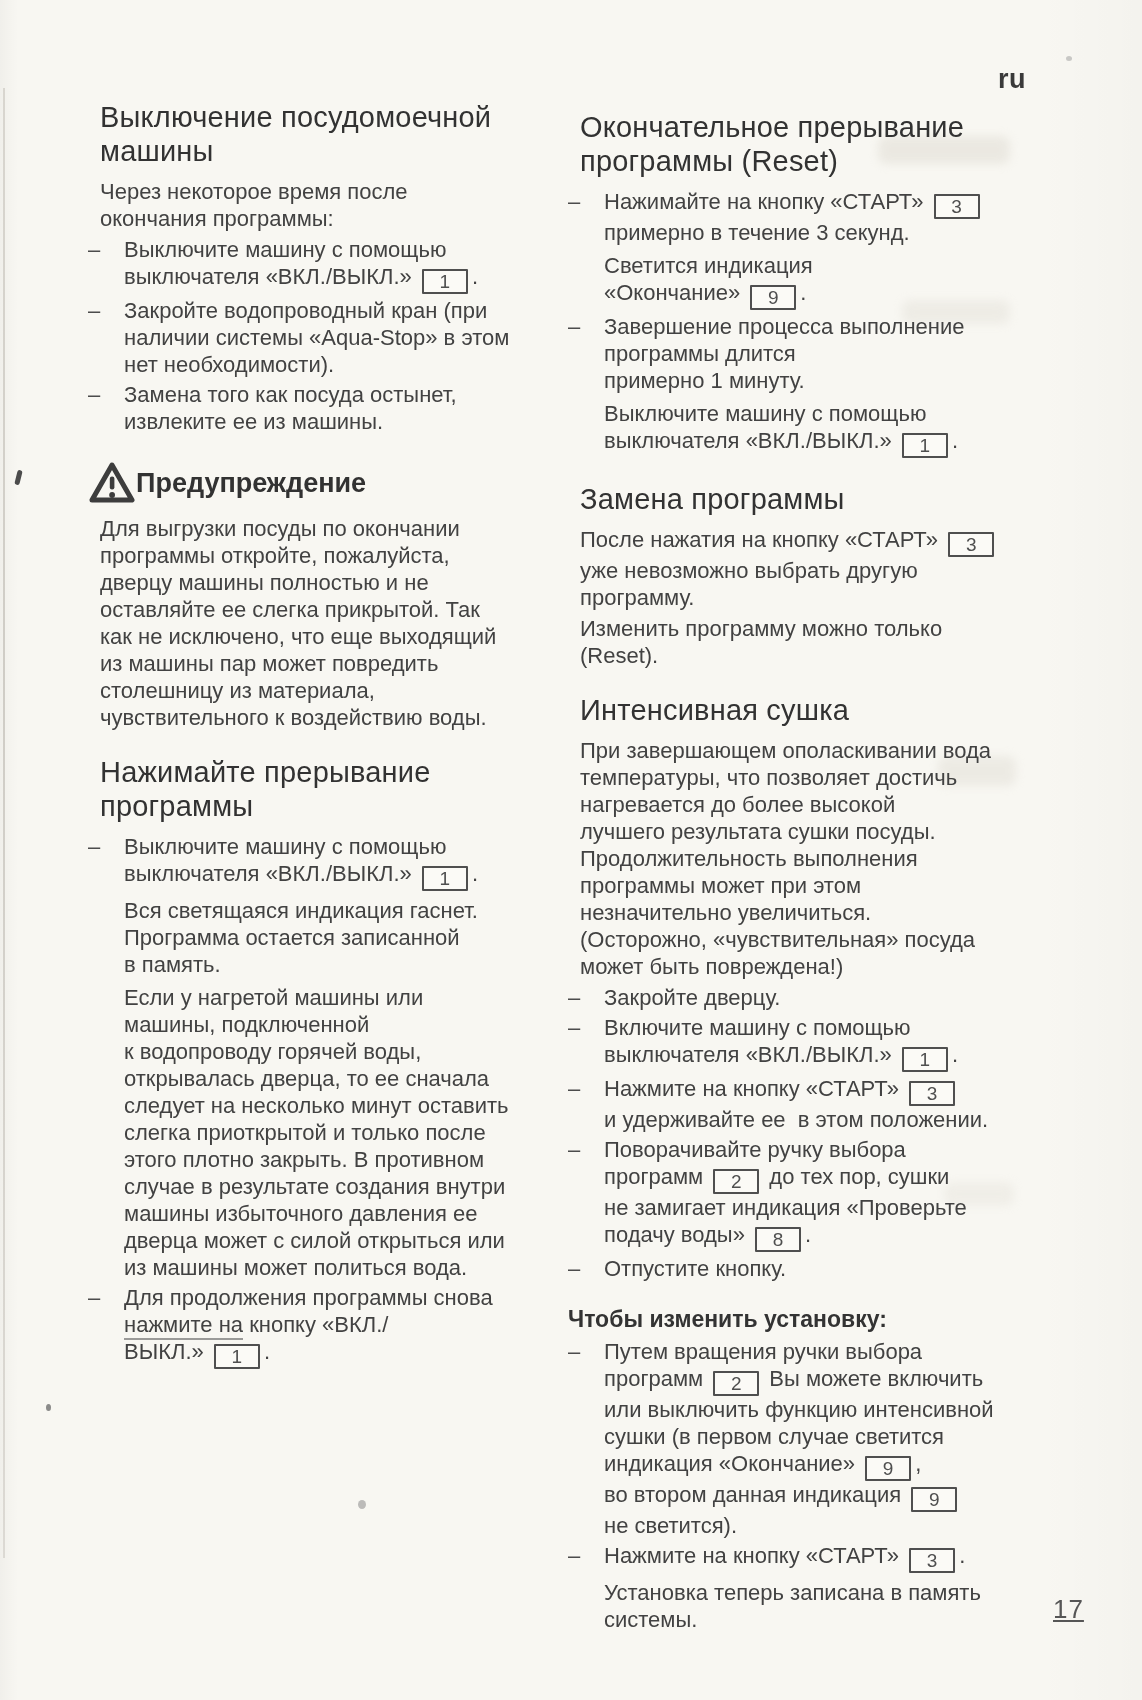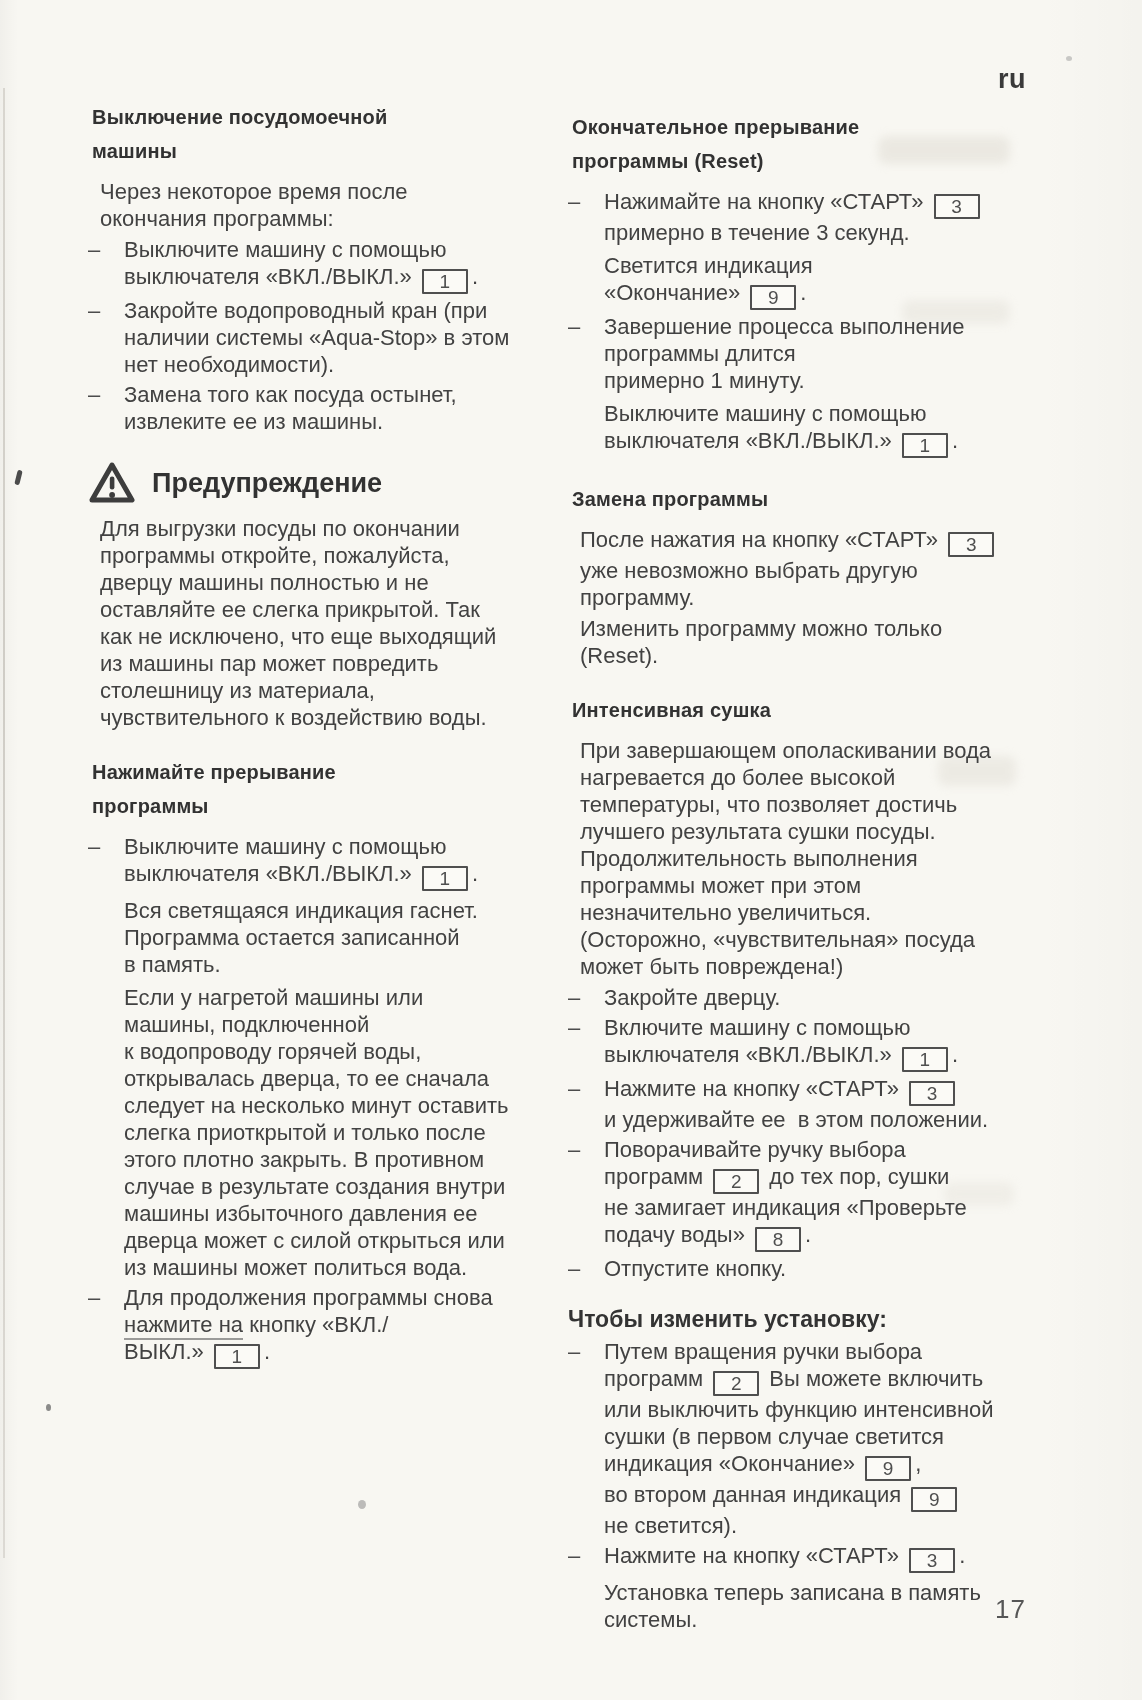--- a/index.html
+++ b/index.html
@@ -10,41 +10,41 @@
   }
   .page{
     position:relative;width:1142px;height:1700px;overflow:hidden;
     background:#f8f7f2;
     background-image:linear-gradient(90deg, rgba(0,0,0,.03) 0, rgba(0,0,0,0) 18px),
                      linear-gradient(270deg, rgba(0,0,0,.025) 0, rgba(0,0,0,0) 140px);
     color:#424242;
     font-size:22px;line-height:27px;padding-left:36px;
   }
   .lang{position:absolute;left:998px;top:66px;font-size:27px;font-weight:700;color:#3a3a3a;letter-spacing:.5px;}
-  .pagenum{position:absolute;left:995px;top:1596px;font-size:26px;color:#565656;letter-spacing:1px;}
+  .pagenum{position:absolute;left:1053px;top:1596px;font-size:26px;color:#565656;letter-spacing:1px;text-decoration:underline;}
   .col{position:absolute;}
   .col-left{left:88px;top:100px;width:460px;}
   .col-right{left:568px;top:110px;width:470px;}
 
   .blk{margin:3px 0;}
   .line{white-space:nowrap;}
   .seg{white-space:pre;}
   .seg.u{border-bottom:2px solid #9a9a98;padding-bottom:1px;}
 
-  .heading{font-size:20px;line-height:34px;font-weight:700;color:#323232;margin:24px 4px 10px;letter-spacing:.2px;}
+  .heading{font-size:29px;line-height:34px;font-weight:400;color:#323232;margin:24px 12px 10px;letter-spacing:.2px;}
   .col .blk:first-child{margin-top:0;}
 
   .para{margin:4px 12px;}
   .bullet{display:flex;margin:3px 0;}
   .dash{width:36px;flex:none;color:#4c4c4c;}
   .btext{flex:1 1 auto;}
   .cont{margin-left:36px;margin-top:6px;margin-bottom:3px;}
   .bold_line{font-weight:700;font-size:23px;color:#333;margin:24px 0 5px;}
 
-  .warning{display:flex;align-items:center;gap:16px;margin:26px 0 10px;}
+  .warning{display:flex;align-items:center;margin:26px 0 10px;}
   .warn-ico{display:inline-flex;flex:none;}
   .warn-title{font-weight:700;font-size:27px;color:#323232;}
 
   .refbox{
     display:inline-block;box-sizing:border-box;
     min-width:46px;height:25px;
     border:2px solid #4f4f4f;border-radius:1px;
     text-align:center;font-size:19px;line-height:21px;
     color:#4f4f4f;vertical-align:-4px;margin:0 4px;
     background:#fbfaf6;
@@ -205,22 +205,22 @@
       </div>
       <div class="blk para">
         <div class="line"><span class="seg">Изменить программу можно только</span></div>
         <div class="line"><span class="seg">(Reset).</span></div>
       </div>
       <div class="blk heading">
         <div class="hline">Интенсивная сушка</div>
       </div>
       <div class="blk para">
         <div class="line"><span class="seg">При завершающем ополаскивании вода</span></div>
+        <div class="line"><span class="seg">температуры, что позволяет достичь</span></div>
         <div class="line"><span class="seg">нагревается до более высокой</span></div>
-        <div class="line"><span class="seg">температуры, что позволяет достичь</span></div>
         <div class="line"><span class="seg">лучшего результата сушки посуды.</span></div>
         <div class="line"><span class="seg">Продолжительность выполнения</span></div>
         <div class="line"><span class="seg">программы может при этом</span></div>
         <div class="line"><span class="seg">незначительно увеличиться.</span></div>
         <div class="line"><span class="seg">(Осторожно, «чувствительная» посуда</span></div>
         <div class="line"><span class="seg">может быть повреждена!)</span></div>
       </div>
       <div class="blk bullet">
         <span class="dash">–</span>
         <div class="btext">

